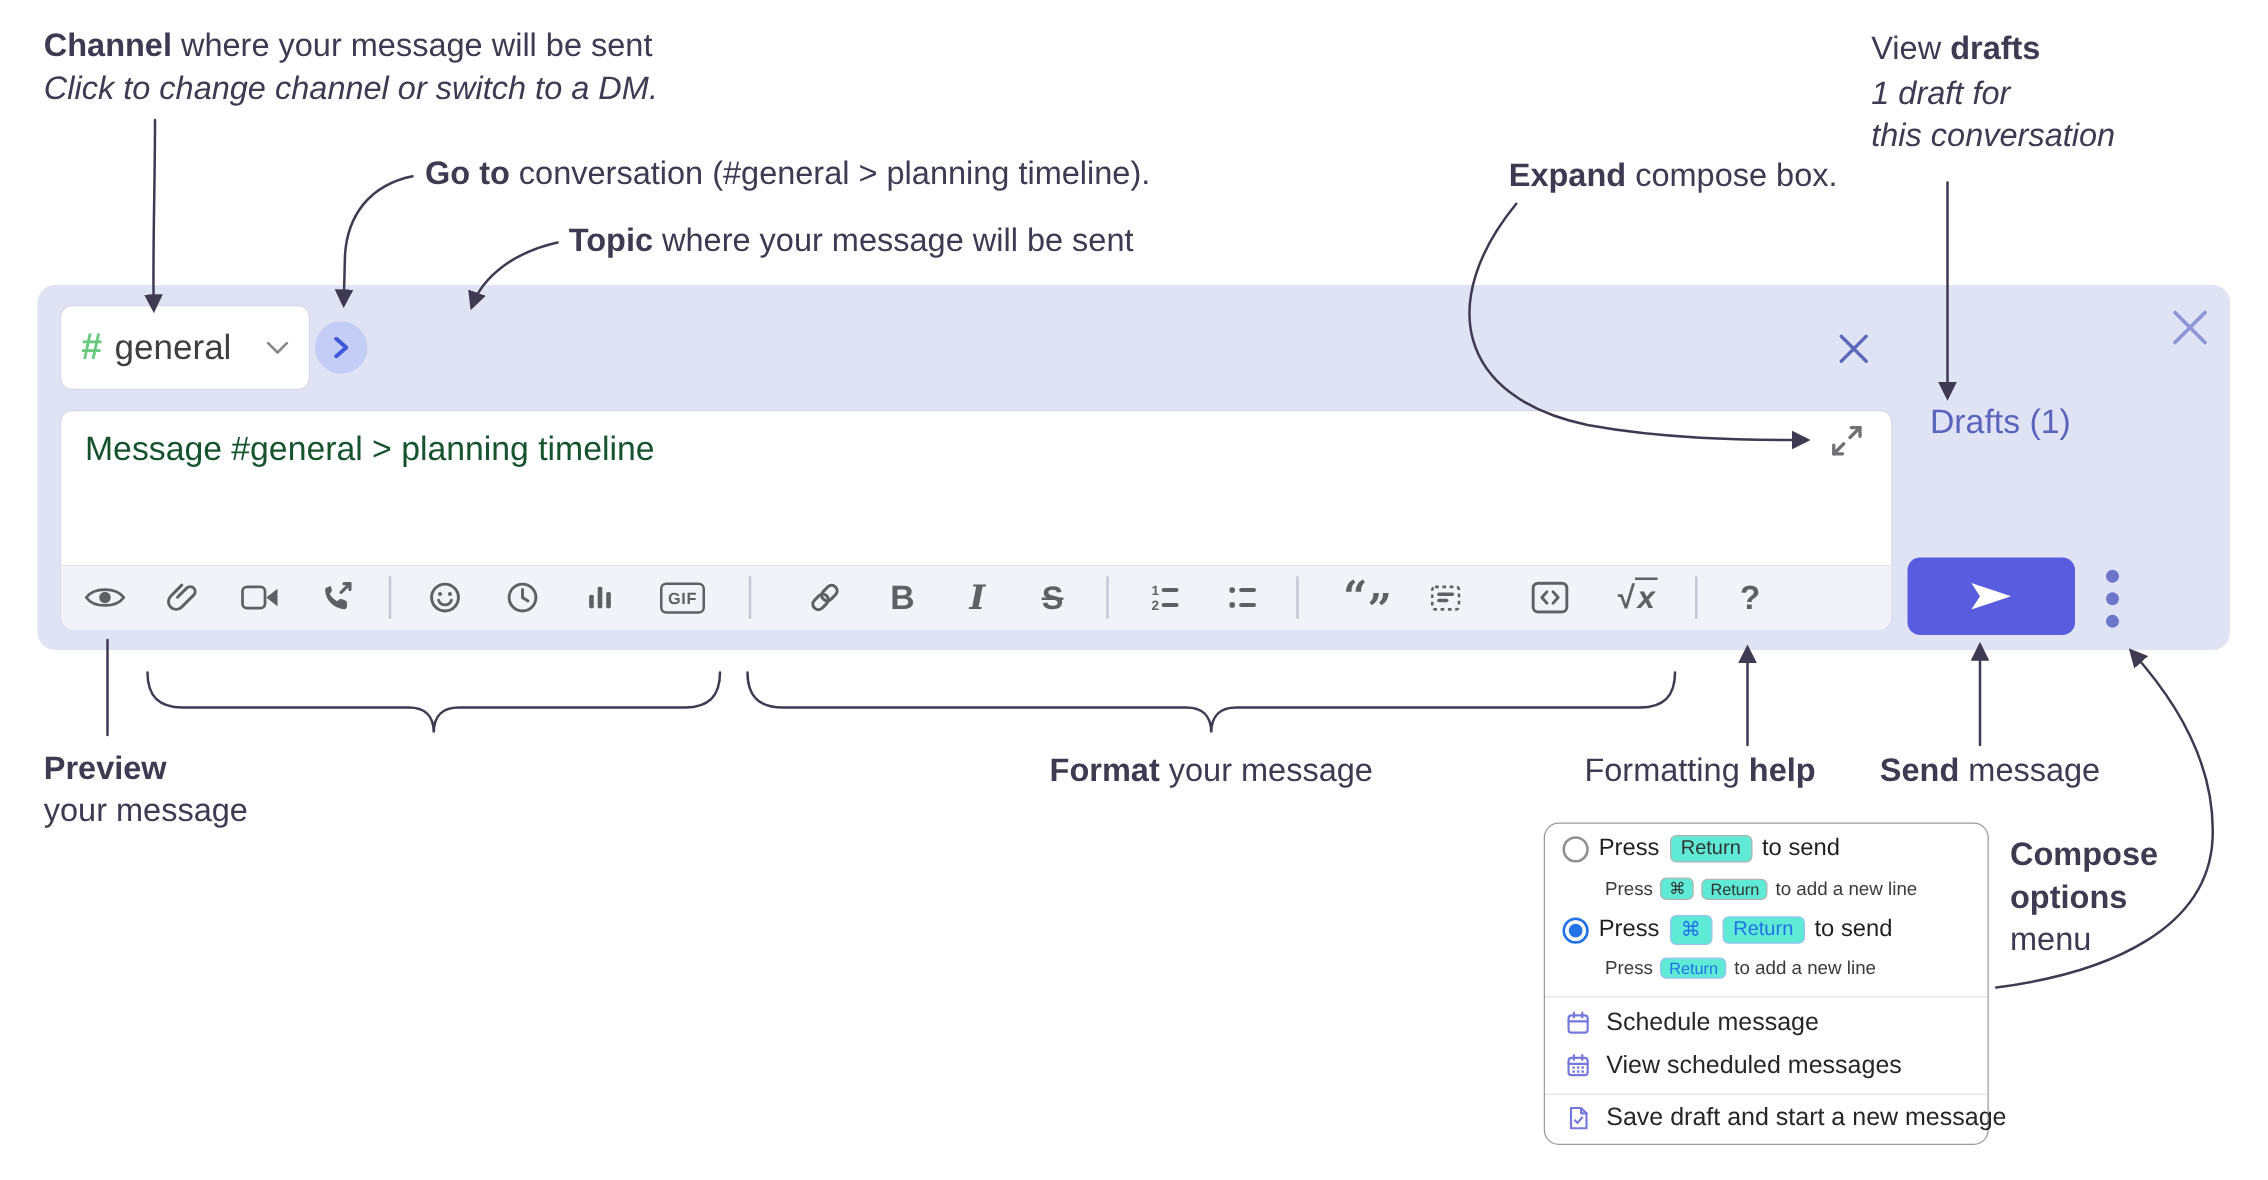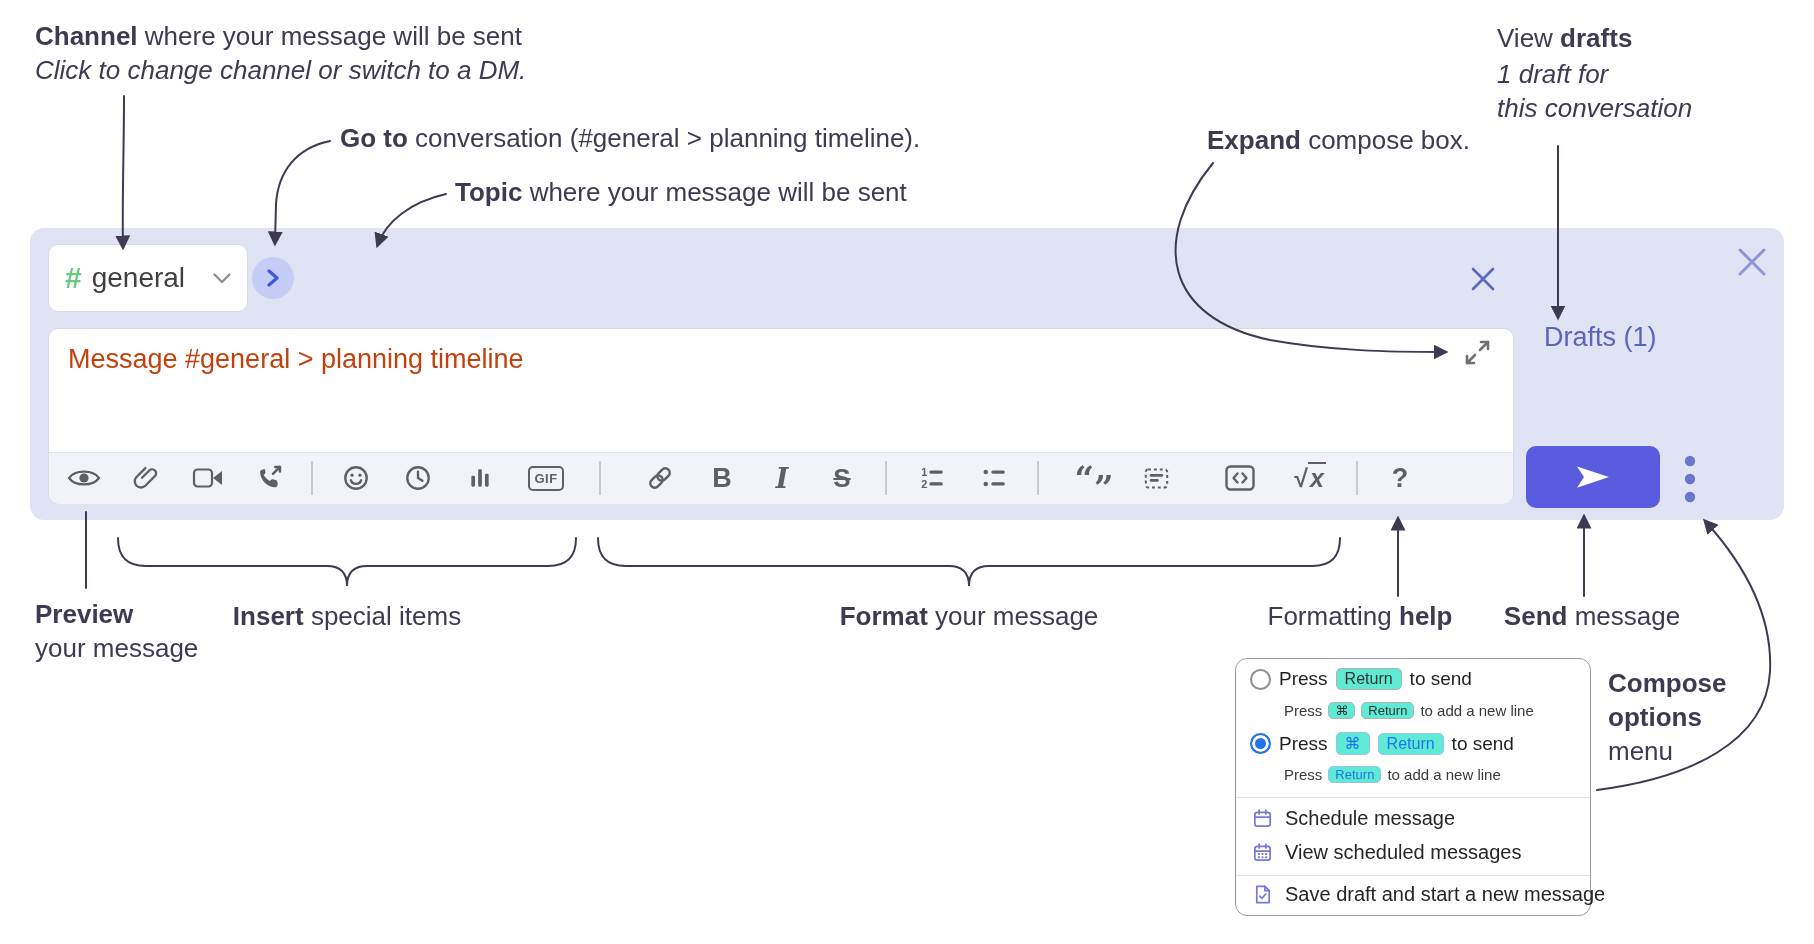--- a/index.html
+++ b/index.html
@@ -17,21 +17,21 @@
   .whitebox{background:#ffffff;border:1px solid #d6d9e8;border-radius:10px;box-sizing:border-box;}
   .channelbox{left:48px;top:244px;width:200px;height:68px;display:flex;align-items:center;
               justify-content:space-between;padding:0 16px;cursor:pointer;}
   .hash{color:#69c97e;font-weight:700;font-size:30px;margin-right:10px;}
   .chname{font-size:28px;color:#3f3f3f;}
   .gotobtn{left:252px;top:257px;width:42px;height:42px;border-radius:50%;background:#c3cdf6;
            display:flex;align-items:center;justify-content:center;}
   .topicbox{left:298px;top:244px;width:1216px;height:68px;display:flex;align-items:center;padding:0 24px;}
   .topictext{font-size:28px;color:#1c1c1c;}
   .msgbox{left:48px;top:328px;width:1466px;height:176px;}
-  .placeholder{left:68px;top:344px;font-size:27px;color:#c2410c;}
+  .placeholder{left:68px;top:344px;font-size:27px;color:#14532d;}
   .toolbar{left:49px;top:452px;width:1464px;height:51px;background:#f2f3f8;
            border-top:1px solid #e3e4ee;border-radius:0 0 10px 10px;}
   .tb{position:absolute;top:456px;width:44px;height:44px;display:flex;align-items:center;
       justify-content:center;cursor:pointer;color:#5f6066;}
   .tdiv{position:absolute;top:461px;width:2px;height:34px;background:#c6c8d4;}
   .gifbadge{border:2.4px solid #5f6066;border-radius:5px;font-size:13px;font-weight:700;
             padding:3px 4px;letter-spacing:.5px;}
   .boldglyph{font-size:27px;font-weight:700;}
   .italglyph{font-family:"DejaVu Serif","Liberation Serif",serif;font-style:italic;font-size:27px;font-weight:600;}
   .strikeglyph{font-size:26px;font-weight:600;text-decoration:line-through;}
@@ -85,23 +85,20 @@
 
   <div class="abs ann" style="left:1497px;top:22px">
     <span>View </span><span class="b">drafts</span>
   </div>
   <div class="abs ann it" style="left:1497px;top:58px">1 draft for</div>
   <div class="abs ann it" style="left:1497px;top:92px">this conversation</div>
 
   <div class="abs ann b" style="left:35px;top:598px">Preview</div>
   <div class="abs ann" style="left:35px;top:632px">your message</div>
 
-  <div class="abs ann ctr" style="left:347px;top:600px">
-    <span class="b">Insert</span><span> special items</span>
-  </div>
 
   <div class="abs ann ctr" style="left:969px;top:600px">
     <span class="b">Format</span><span> your message</span>
   </div>
 
   <div class="abs ann ctr" style="left:1360px;top:600px">
     <span>Formatting </span><span class="b">help</span>
   </div>
 
   <div class="abs ann ctr" style="left:1592px;top:600px">

